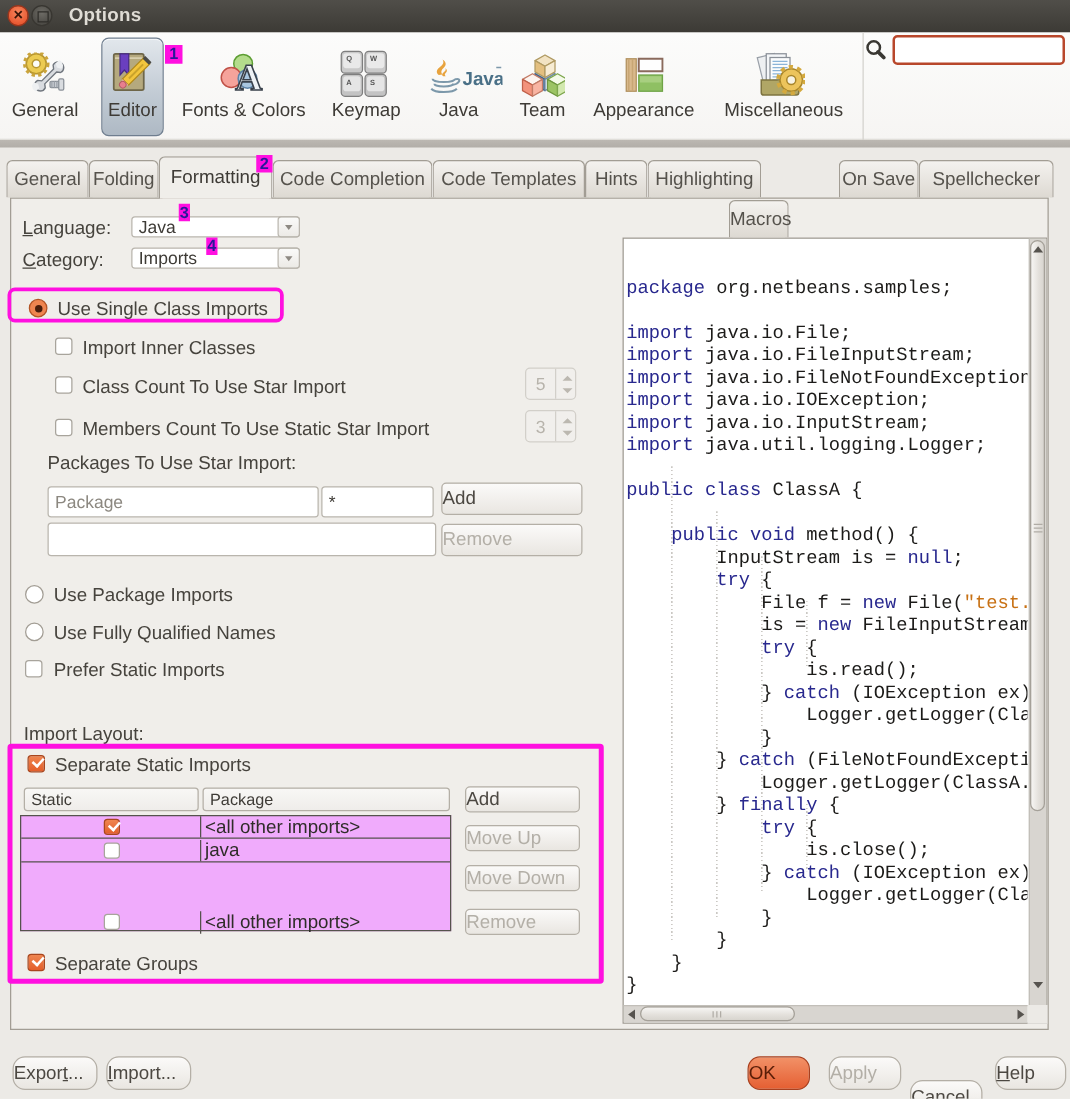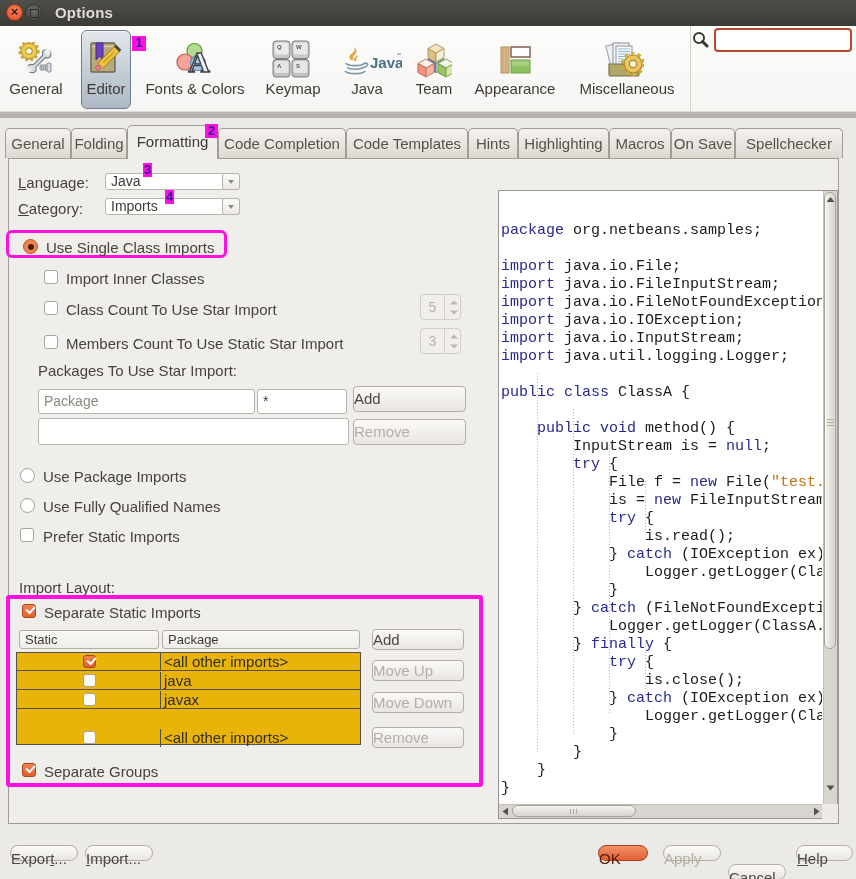--- a/index.html
+++ b/index.html
@@ -53,37 +53,37 @@
   .check.on::after { content:""; position:absolute; left:2.5px; top:1px; width:7px; height:4px; border-left:2px solid #fff; border-bottom:2px solid #fff; transform:rotate(-48deg); }
 
   .btn { position:absolute; background:linear-gradient(#fbfaf9,#e9e6e1); border:1px solid #b4afa6; border-radius:4px;
     font-size:15px; color:#4c4842; text-align:left; font-family:"Liberation Sans",sans-serif; }
   .btn.dis { color:#b3afa7; }
 
   .mag { position:absolute; }
 
   
   .thead { position:absolute; background:linear-gradient(#f8f7f5,#efedea); border:1px solid #b4afa6; border-radius:3px; font-size:13px; color:#3e3b36; padding-left:5px; line-height:18px; }
-  #tbl { left:16px; top:652px; width:345px; height:93px; border:1px solid #55524d; background:#eab308; }
+  #tbl { left:16px; top:652px; width:345px; height:93px; border:1px solid #55524d; background:#f0abfc; }
   .trow { position:absolute; left:0; width:343px; height:18px; border-bottom:1px solid #55524d; }
   .tcell2 { position:absolute; left:143px; top:0; bottom:0; border-left:1px solid #55524d; padding-left:3px; font-size:15px; color:#2f2d29; line-height:18px; }
 
   
   .hibox { position:absolute; border:3px solid #ff10e0; border-radius:6px; }
 
   
   #prevlbl { left:500px; top:173px;margin-top:40px; }
   #prevpanel { left:498px; top:190px; width:340px; height:629px; border:1px solid #9b968d; background:#fff; }
   #code { position:absolute; left:501px; top:193px; width:321px; height:613px; overflow:hidden; z-index:2;
     font-family:"Liberation Mono", monospace; font-size:15px; line-height:18px; white-space:pre; color:#1c1b19;margin-top:29px; }
   #code b { font-weight:normal; color:#28288e; }
   #code .str { color:#c87114; }
 
   
-  .fbtn { height:16px; line-height:25px;border-radius:10px; }
+  .fbtn { height:27px; line-height:25px;border-radius:10px; }
 </style>
 </head>
 <body>
   <div id="titlebar" class="abs"></div>
   <div id="closebtn" class="abs">×</div>
   <div id="maxbtn" class="abs"></div>
   <div id="wtitle" class="abs">Options</div>
 
   <div id="toolbar" class="abs"></div>
   <div id="toolsep" class="abs"></div>
@@ -208,21 +208,21 @@
   </svg>
   <div id="searchbox" class="abs"></div>
 
   <div class="tab" style="left:5px;width:66px;">General</div>
   <div class="tab" style="left:71px;width:56px;">Folding</div>
   <div class="tab sel" style="left:127px;width:91px;">Formatting</div>
   <div class="tab" style="left:218px;width:128px;">Code Completion</div>
   <div class="tab" style="left:346px;width:122px;">Code Templates</div>
   <div class="tab" style="left:468px;width:50px;">Hints</div>
   <div class="tab" style="left:518px;width:91px;">Highlighting</div>
-  <div class="tab" style="left:609px;width:62px;">Macros</div>
+  <div class="tab" style="left:583px;width:48px;margin-top:32px;">Macros</div>
   <div class="tab" style="left:671px;width:64px;">On Save</div>
   <div class="tab" style="left:735px;width:108px;">Spellchecker</div>
   <div class="mark" style="left:205px;top:124px;width:13px;height:14px;">2</div>
 
   <div id="panel" class="abs"></div>
 
   <div class="lbl" style="left:18px;top:174px;"><u>L</u>anguage:</div>
   <div class="combo" style="left:105px;top:173px;width:135px;height:17px;line-height:15px;">Java</div>
   <div class="combobtn" style="left:222px;top:173px;width:18px;height:17px;"></div>
   <div class="mark" style="left:143px;top:163px;width:9px;height:14px;">3</div>
@@ -283,24 +283,20 @@
   <div class="thead" style="left:162px;top:630px;width:198px;height:19px;">Package</div>
 
   <div id="tbl" class="abs">
     <div class="trow" style="top:0;">
       <div class="check on" style="left:66px;top:2px;width:13px;height:13px;"></div>
       <div class="tcell2">&lt;all other imports&gt;</div>
     </div>
     <div class="trow" style="top:19px;">
       <div class="check" style="left:66px;top:2px;width:13px;height:13px;"></div>
       <div class="tcell2">java</div>
-    </div>
-    <div class="trow" style="top:38px;">
-      <div class="check" style="left:66px;top:2px;width:13px;height:13px;"></div>
-      <div class="tcell2">javax</div>
     </div>
     <div class="trow" style="top:76px;border-bottom:none;">
       <div class="check" style="left:66px;top:2px;width:13px;height:13px;"></div>
       <div class="tcell2">&lt;all other imports&gt;</div>
     </div>
   </div>
 
   <div class="btn" style="left:372px;top:629px;width:92px;height:21px;line-height:19px;">Add</div>
   <div class="btn dis" style="left:372px;top:660px;width:92px;height:21px;line-height:19px;">Move Up</div>
   <div class="btn dis" style="left:372px;top:692px;width:92px;height:21px;line-height:19px;">Move Down</div>

